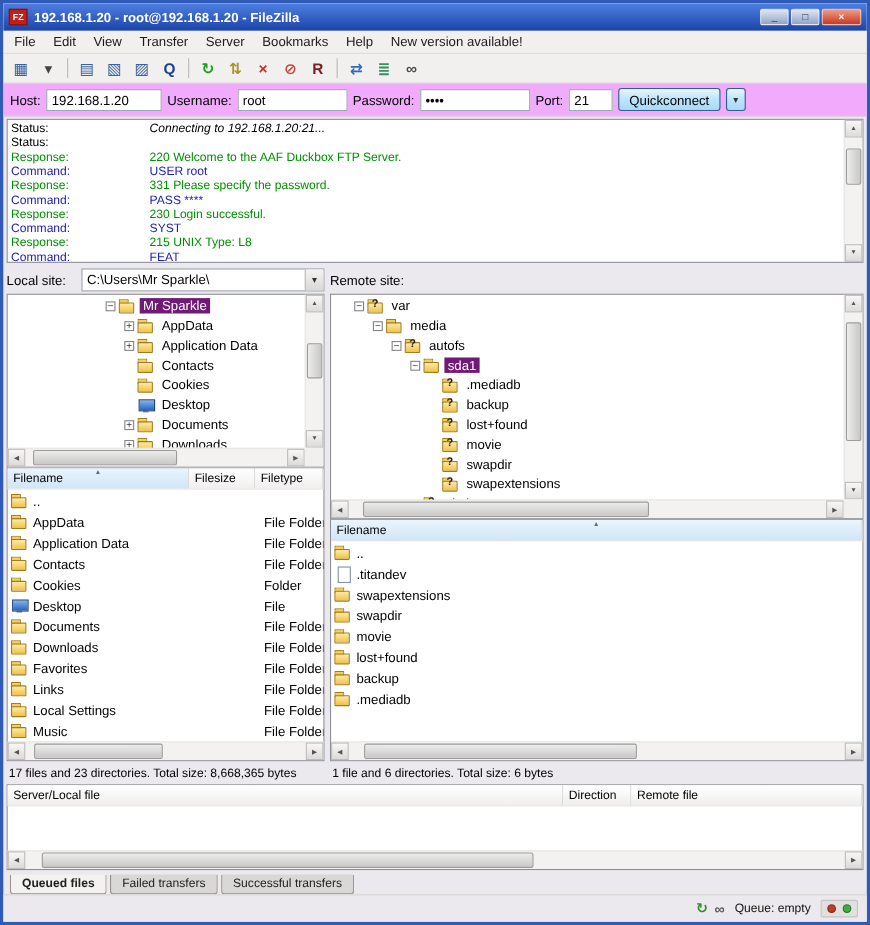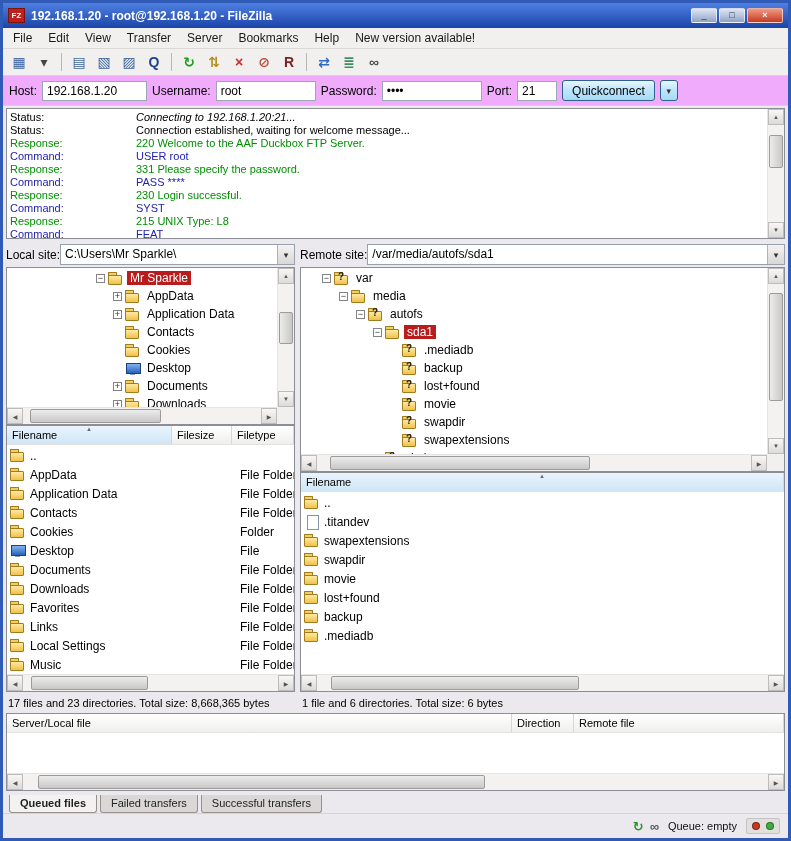--- a/index.html
+++ b/index.html
@@ -42,35 +42,35 @@
   .vtrack{flex:1;position:relative;}
   .htrack{flex:1;position:relative;}
   .vthumb{position:absolute;left:1px;right:1px;background:linear-gradient(90deg,#ececec,#c9c8c7);border:1px solid #9c9b9a;border-radius:2px;}
   .hthumb{position:absolute;top:1px;bottom:1px;background:linear-gradient(#ececec,#c9c8c7);border:1px solid #9c9b9a;border-radius:2px;}
   .corner{background:#f1f0ef;}
   
   .main{flex:1;display:flex;padding:0 3px;min-height:0;}
   .col-left{width:289px;flex:0 0 auto;display:flex;flex-direction:column;min-height:0;}
   .vsplit{width:5px;flex:0 0 auto;}
   .col-right{flex:1;display:flex;flex-direction:column;min-width:0;min-height:0;}
-  .site-row{height:25px;flex:0 0 auto;display:flex;align-items:center;gap:0;font-size:12px;}
+  .site-row{height:25px;flex:0 0 auto;display:flex;align-items:center;gap:14px;font-size:12px;}
   .combo{flex:1;height:21px;border:1px solid #97a0ab;background:#fff;display:flex;align-items:stretch;min-width:0;}
   .combo-text{flex:1;padding:2px 4px;font-size:12px;white-space:nowrap;overflow:hidden;}
   .combo-btn{width:17px;flex:0 0 auto;background:linear-gradient(#f4f3f2,#d9d8d7);border-left:1px solid #b3b2b1;position:relative;}
   .pane{border:1px solid #8b8e95;background:#fff;}
   .tree-pane{flex:0 0 auto;display:grid;grid-template-columns:1fr 17px;grid-template-rows:1fr 17px;}
   .tree-pane .pane-body{grid-column:1;grid-row:1;overflow:hidden;padding-top:1px;}
   .tree-pane .vscroll{grid-column:2;grid-row:1;}
   .tree-pane .hscroll{grid-column:1;grid-row:2;}
   .tree-pane .corner{grid-column:2;grid-row:2;}
   .tree-row{height:18px;display:flex;align-items:center;gap:3px;font-size:12px;white-space:nowrap;}
   .expbox{width:9px;height:9px;flex:0 0 auto;border:1px solid #848484;background:#fff;font-size:9px;line-height:7px;text-align:center;color:#333;}
   .expbox.novis{visibility:hidden;}
   .tree-label{padding:0 3px;}
-  .tree-label.sel{background:#b91c1c;color:#fff;}
+  .tree-label.sel{background:#701a75;color:#fff;}
   
   .fi{position:relative;width:16px;height:13px;flex:0 0 auto;display:inline-block;}
   .fi-folder::before{content:"";position:absolute;left:0;top:0;width:7px;height:4px;background:#f3cf63;border:1px solid #a07d1c;border-bottom:none;border-radius:1px 1px 0 0;}
   .fi-folder::after{content:"";position:absolute;left:0;top:3px;right:2px;bottom:0;background:linear-gradient(#ffeaa2,#efc14a);border:1px solid #a07d1c;border-radius:1px;}
   .fi .q{position:absolute;left:4px;top:-1px;z-index:2;font-size:10px;font-weight:bold;color:#222;}
   .fi-desktop::after{content:"";position:absolute;left:1px;top:1px;width:13px;height:9px;background:linear-gradient(#7fb4ef,#2b62be);border:1px solid #1c3f7d;}
   .fi-desktop::before{content:"";position:absolute;left:5px;bottom:0;width:5px;height:2px;background:#8c9bb0;}
   .fi-file::after{content:"";position:absolute;left:3px;top:0;width:10px;height:13px;background:#fff;border:1px solid #8593a3;}
   
   .list-pane{flex:1;display:flex;flex-direction:column;min-height:0;}
@@ -158,21 +158,20 @@
   </div>
 
   <div class="logpane">
     <div class="loglines" id="log">
         <div class="log-line">
           <span class="log-type" style="color: rgb(0, 0, 0);">Status:</span>
           <span class="log-msg" style="color: rgb(0, 0, 0); font-style: italic;">Connecting to 192.168.1.20:21...</span>
         </div>
         <div class="log-line">
           <span class="log-type" style="color: rgb(0, 0, 0);">Status:</span>
-          <span class="log-msg" style="color: rgb(0, 0, 0);">Connection established, waiting for welcome message...</span>
         </div>
         <div class="log-line">
           <span class="log-type" style="color: rgb(0, 143, 0);">Response:</span>
           <span class="log-msg" style="color: rgb(0, 143, 0); text-align: center;">220 Welcome to the AAF Duckbox FTP Server.</span>
         </div>
         <div class="log-line">
           <span class="log-type" style="color: rgb(34, 34, 176);">Command:</span>
           <span class="log-msg" style="color: rgb(34, 34, 176);">USER root</span>
         </div>
         <div class="log-line">
@@ -374,24 +373,20 @@
           </div>
       </div>
       <div class="pane-status">17 files and 23 directories. Total size: 8,668,365 bytes</div>
     </div>
 
     <div class="vsplit"></div>
 
     <div class="col-right">
       <div class="site-row">
         <span>Remote site:</span>
-        <div class="combo">
-          <span class="combo-text">/var/media/autofs/sda1</span>
-          <span class="combo-btn"></span>
-        </div>
       </div>
       <div class="pane tree-pane" style="height:205px">
         <div class="pane-body" id="remote-tree">
             <div class="tree-row" style="padding-left: 21px;">
               <span class="expbox">−</span>
               <span class="fi fi-folder">
                 <span class="q">?</span>
               </span>
               <span class="tree-label">var</span>
             </div>

